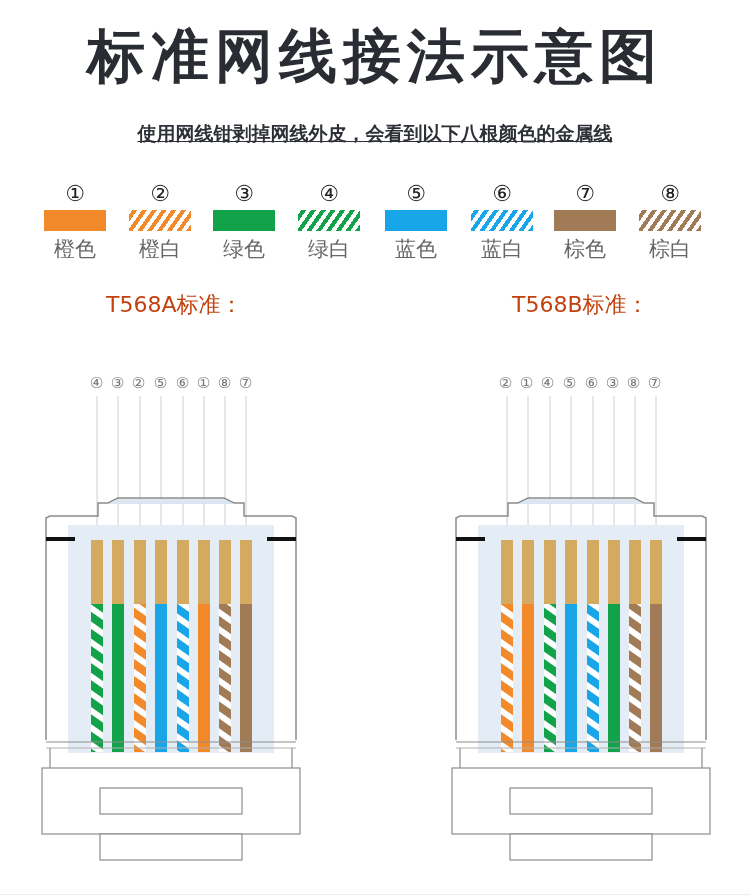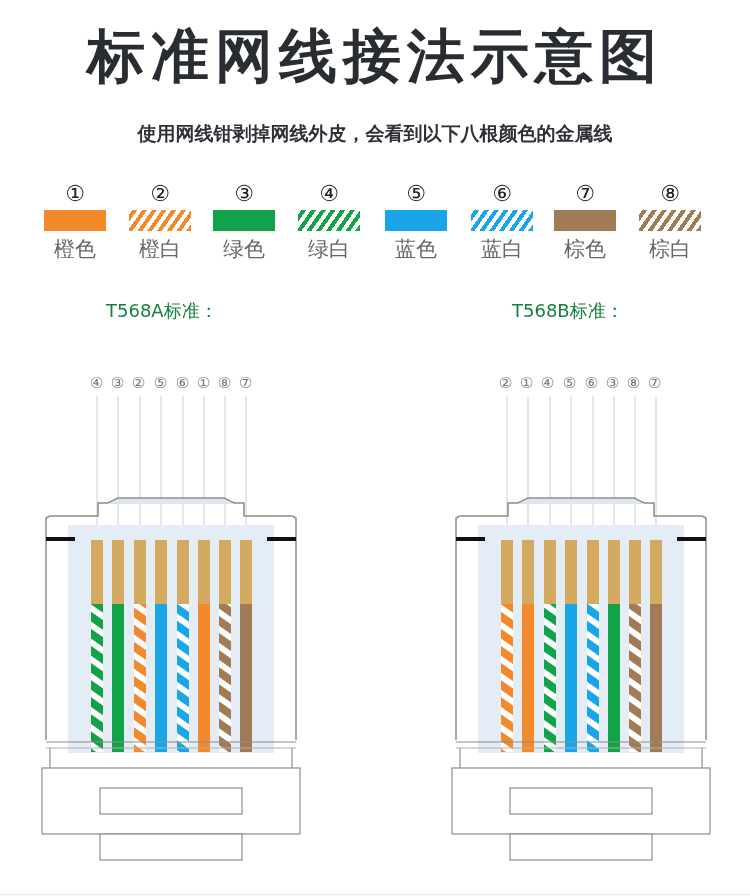--- a/index.html
+++ b/index.html
@@ -1,24 +1,24 @@
 <!DOCTYPE html>
 <html><head>
 <meta charset="utf-8">
 <style>
   html, body { margin: 0; padding: 0; background: #ffffff; }
   body { width: 750px; height: 896px; position: relative; overflow: hidden; font-family: "DejaVu Sans", sans-serif; }
   .title { position: absolute; left: 0; top: 16px; width: 750px; text-align: center; font-size: 58px; font-weight: bold; color: #2a2c33; letter-spacing: 6px; line-height: 80px; }
-  .subtitle { position: absolute; left: 0; top: 118px; width: 750px; text-align: center; font-size: 19px; font-weight: bold; color: #2e3038; line-height: 30px; }
+  .subtitle { position: absolute; left: 0; top: 118px; width: 750px; text-align: center; font-size: 19px; font-weight: bold; color: #2e3038; line-height: 30px; text-decoration: underline; }
   .legend { position: absolute; left: 0; top: 180px; width: 750px; height: 100px; }
   .legend-item { position: absolute; top: 0; width: 66px; text-align: center; }
   .legend-num { font-size: 22px; color: #222; line-height: 28px; height: 28px; }
   .legend-swatch { width: 62px; height: 21px; margin: 2px auto 0 auto; }
   .legend-label { font-size: 21px; color: #666; line-height: 36px; margin-top: 0; }
-  .std-title { position: absolute; top: 294px; font-size: 18px; color: #15803d; line-height: 34px; }
+  .std-title { position: absolute; top: 288px; font-size: 22px; color: #c2410c; line-height: 34px; }
   .connector-svg { position: absolute; top: 360px; }
   .pin-nums { position: absolute; top: 372px; height: 22px; font-size: 15px; color: #777; }
   .pin-num { position: absolute; top: 0; width: 21px; text-align: center; line-height: 22px; }
   .bottom-line { position: absolute; left: 0; top: 894px; width: 750px; height: 1px; background: #ececec; }
 </style>
 </head>
 <body>
 
 <div class="title">标准网线接法示意图</div>
 <div class="subtitle">使用网线钳剥掉网线外皮，会看到以下八根颜色的金属线</div>

